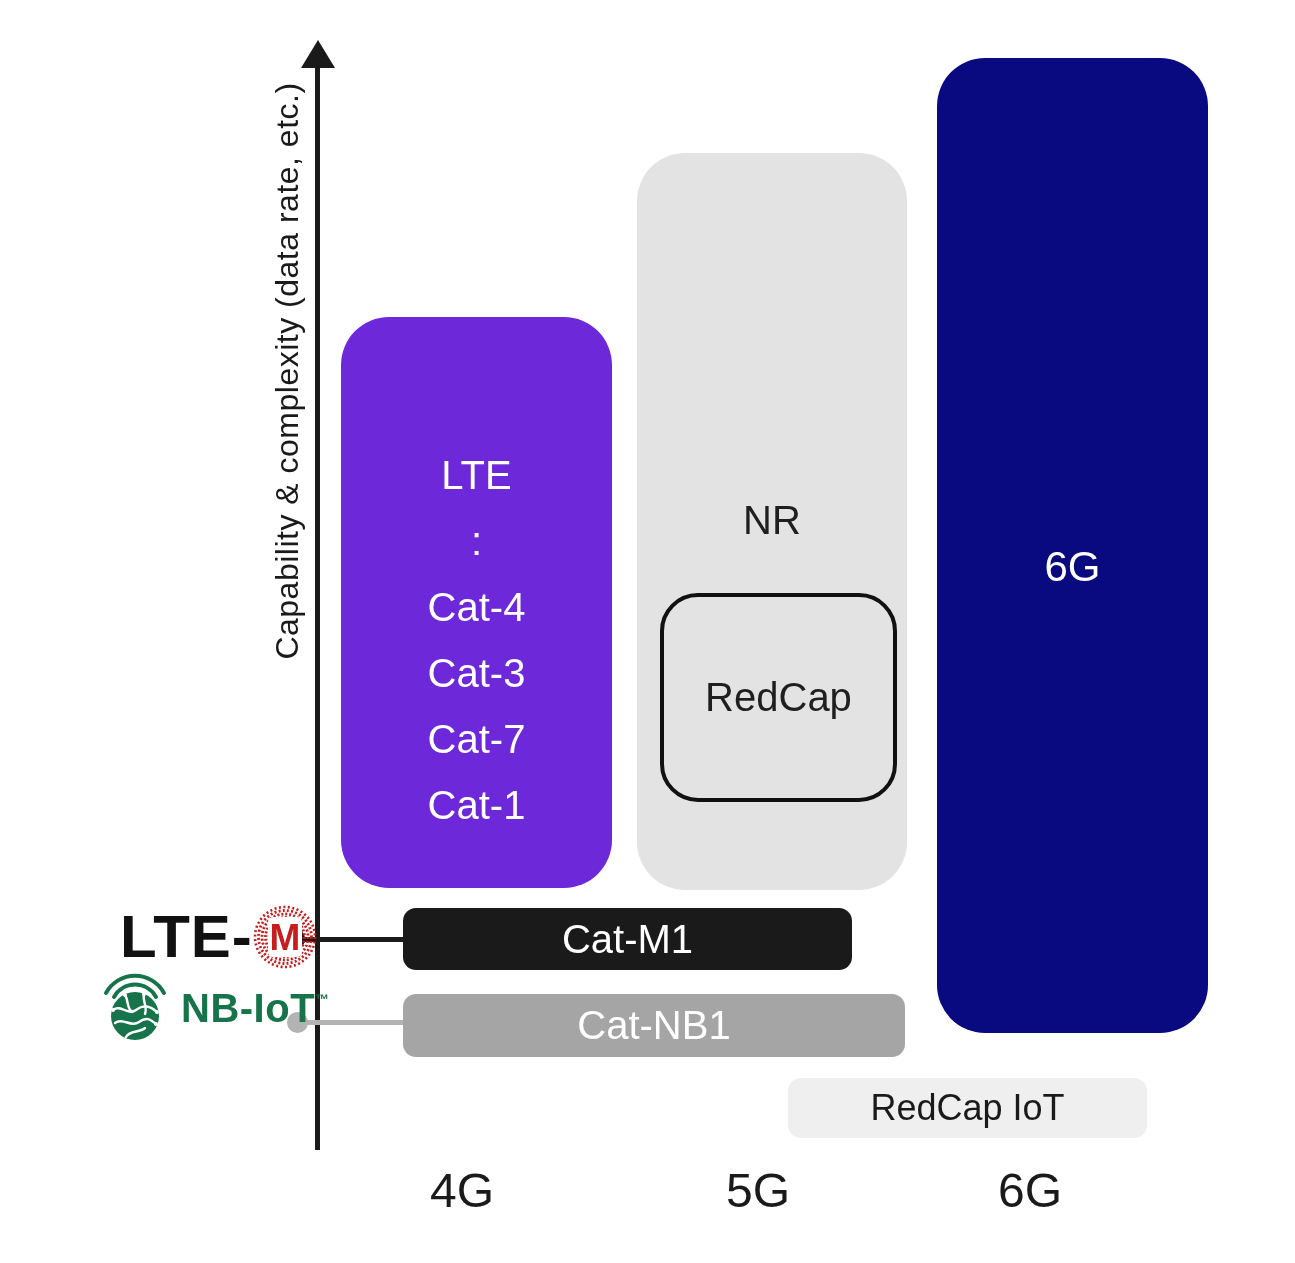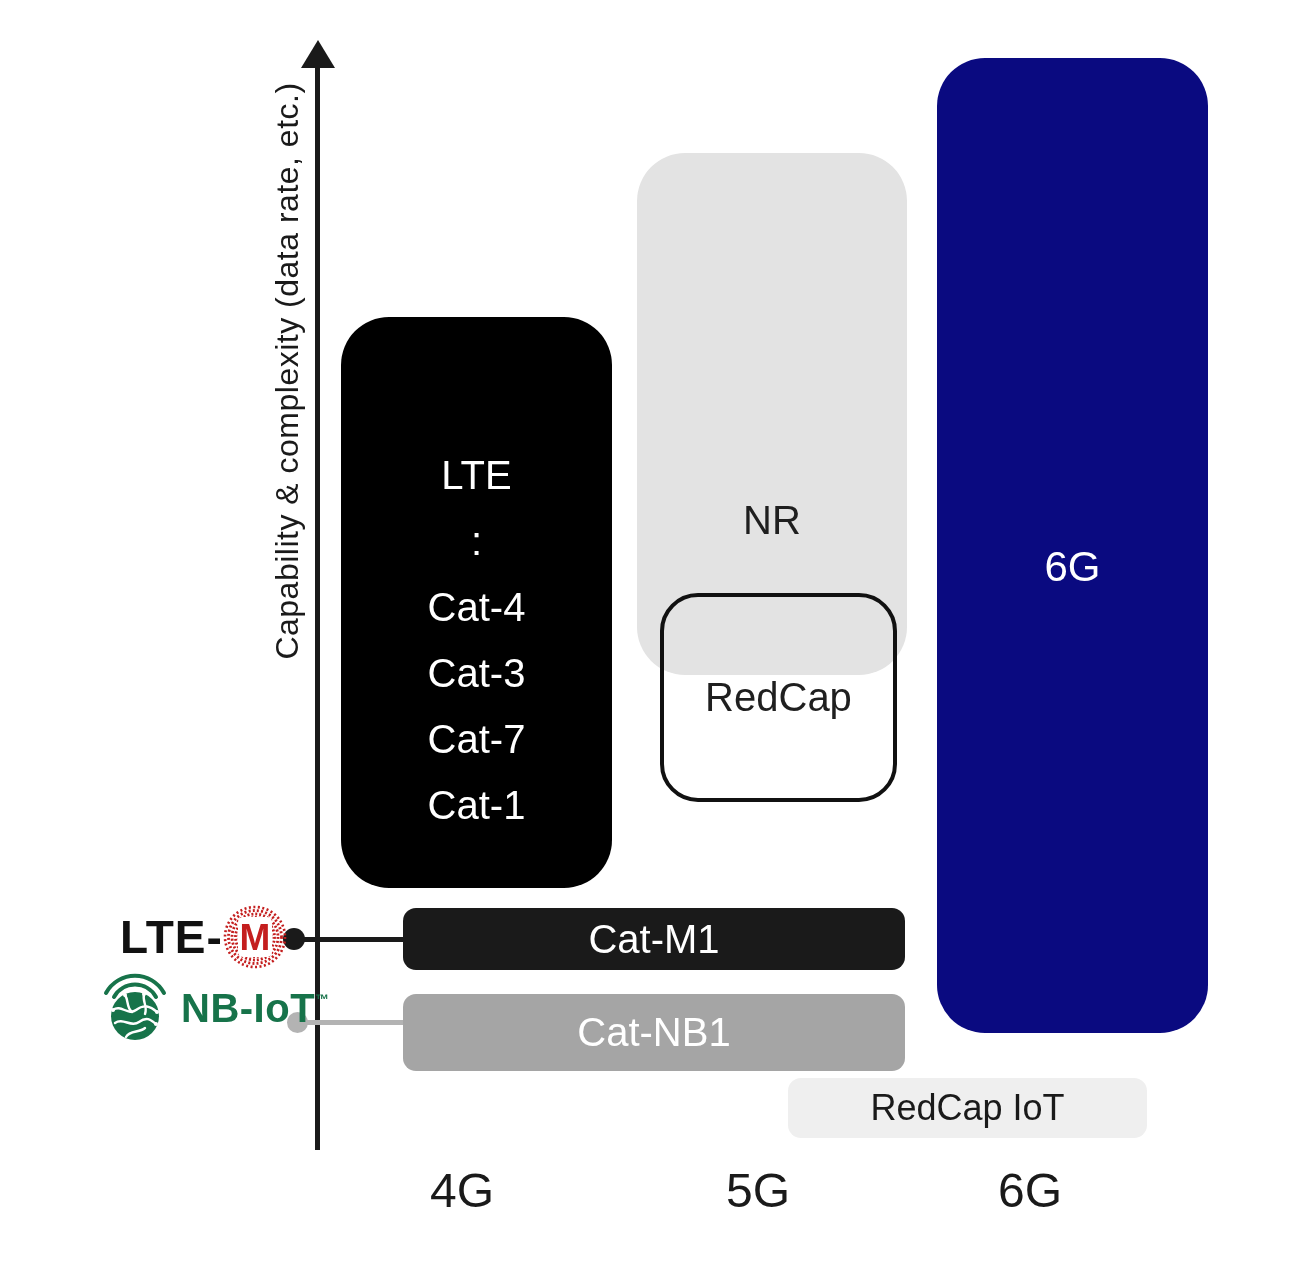--- a/index.html
+++ b/index.html
@@ -8,57 +8,57 @@
 
   
   .axis-line{position:absolute;left:315px;top:60px;width:5px;height:1090px;background:#1a1a1a;}
   .axis-arrow{position:absolute;left:301px;top:40px;width:0;height:0;
     border-left:17px solid transparent;border-right:17px solid transparent;border-bottom:28px solid #1a1a1a;}
   .y-label{position:absolute;left:287px;top:371px;transform:translate(-50%,-50%) rotate(-90deg);
     white-space:nowrap;font-size:32px;color:#1a1a1a;letter-spacing:.5px;}
 
   
   .gen-box{position:absolute;border-radius:48px;}
-  .lte-box{left:341px;top:317px;width:271px;height:571px;background:#000000;
+  .lte-box{left:341px;top:317px;width:271px;height:571px;background:#6d28d9;
     display:flex;flex-direction:column;align-items:center;justify-content:flex-end;
     padding-bottom:62px;gap:25px;}
   .lte-line{color:#ffffff;font-size:40px;line-height:41px;text-align:center;}
-  .nr-box{left:637px;top:153px;width:270px;height:522px;background:#e3e3e3;}
+  .nr-box{left:637px;top:153px;width:270px;height:737px;background:#e3e3e3;}
   .nr-title{position:absolute;left:0;top:345px;width:100%;text-align:center;
     font-size:40px;line-height:44px;color:#1f1f1f;}
   .redcap-box{position:absolute;left:23px;top:440px;width:237px;height:209px;
     border:4px solid #111111;border-radius:38px;display:flex;align-items:center;justify-content:center;}
   .redcap-box span{font-size:40px;color:#1f1f1f;}
   .eredcap-box{position:absolute;left:55px;top:663px;width:206px;height:61px;
     border:4px solid #111111;border-radius:14px;display:flex;align-items:center;justify-content:center;}
   .eredcap-box span{font-size:36px;color:#1f1f1f;}
   .sixg-box{left:937px;top:58px;width:271px;height:975px;background:#0a0a80;}
   .sixg-title{position:absolute;left:0;top:486px;width:100%;text-align:center;
     font-size:42px;line-height:46px;color:#ffffff;}
 
   
   .hbar{position:absolute;border-radius:13px;display:flex;align-items:center;justify-content:center;}
-  .catm1-bar{left:403px;top:908px;width:502px;height:62px;background:#1a1a1a;}
+  .catm1-bar{left:403px;top:908px;width:449px;height:62px;background:#1a1a1a;}
   .catm1-bar span{color:#ffffff;font-size:40px;}
-  .catnb1-bar{left:403px;top:994px;width:502px;height:77px;background:#a5a5a5;}
+  .catnb1-bar{left:403px;top:994px;width:502px;height:63px;background:#a5a5a5;}
   .catnb1-bar span{color:#ffffff;font-size:40px;}
   .ambient-bar{left:788px;top:1078px;width:359px;height:60px;background:#efefef;border-radius:13px;}
   .ambient-bar span{color:#1a1a1a;font-size:36px;}
 
   
   .connector{position:absolute;height:5px;}
   .conn-m1{left:294px;top:937px;width:110px;background:#1a1a1a;}
   .conn-nb1{left:297px;top:1020px;width:107px;background:#b3b3b3;}
   .conn-dot{position:absolute;border-radius:50%;}
   .dot-m1{left:283px;top:928px;width:22px;height:22px;background:#1a1a1a;}
   .dot-nb1{left:287px;top:1012px;width:21px;height:21px;background:#b3b3b3;}
 
   
   .ltem-logo{position:absolute;left:120px;top:905px;display:flex;align-items:center;}
-  .ltem-text{font-size:46px;font-weight:800;color:#111111;letter-spacing:1px;line-height:64px;}
+  .ltem-text{font-size:60px;font-weight:800;color:#111111;letter-spacing:1px;line-height:64px;}
   .nbiot-logo{position:absolute;left:101px;top:966px;display:flex;align-items:flex-end;}
   .nbiot-text{font-size:40px;font-weight:800;color:#17734a;line-height:44px;margin-left:6px;margin-bottom:12px;letter-spacing:.5px;}
   .nbiot-tm{font-size:14px;font-weight:600;color:#17734a;vertical-align:18px;}
 
   
   .x-tick{position:absolute;top:1166px;font-size:48px;line-height:50px;color:#1a1a1a;transform:translateX(-50%);}
   .tick-4g{left:462px;}
   .tick-5g{left:758px;}
   .tick-6g{left:1030px;}
 </style>

